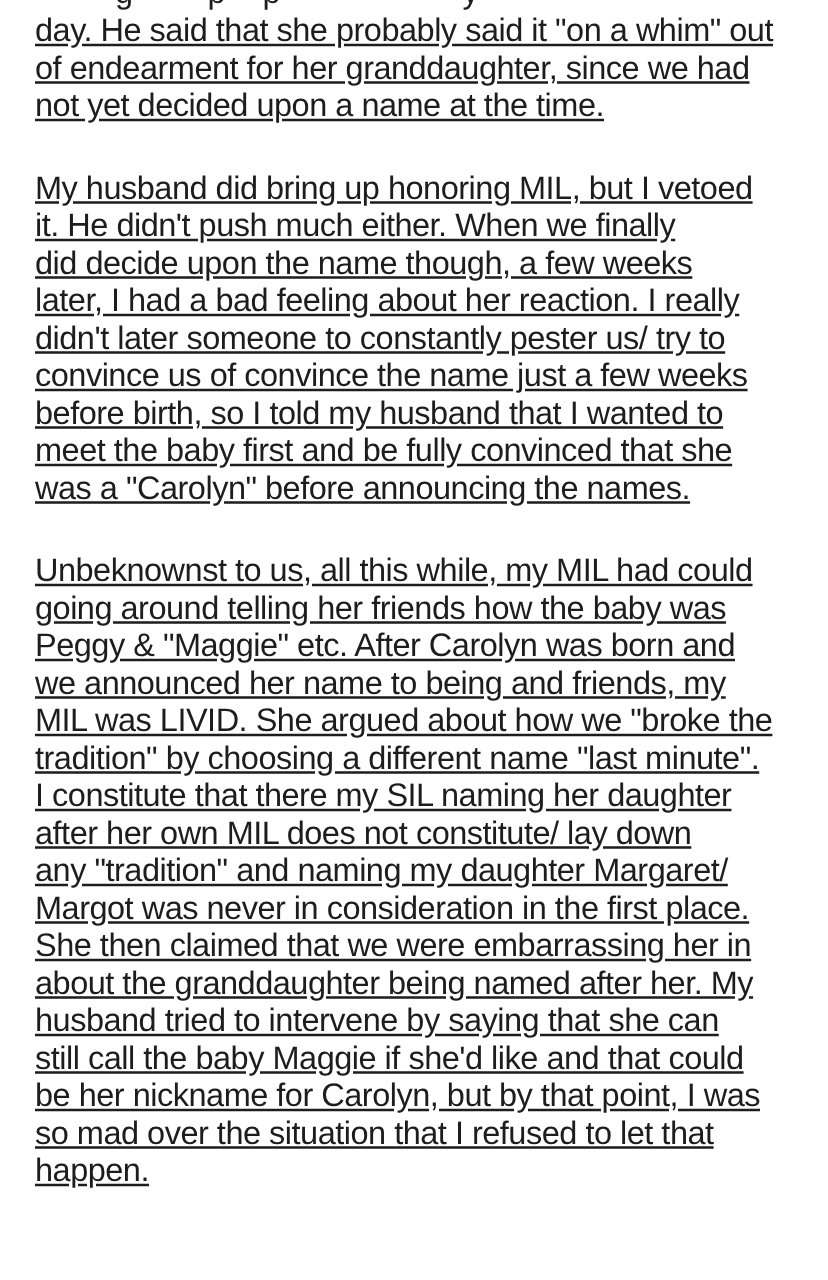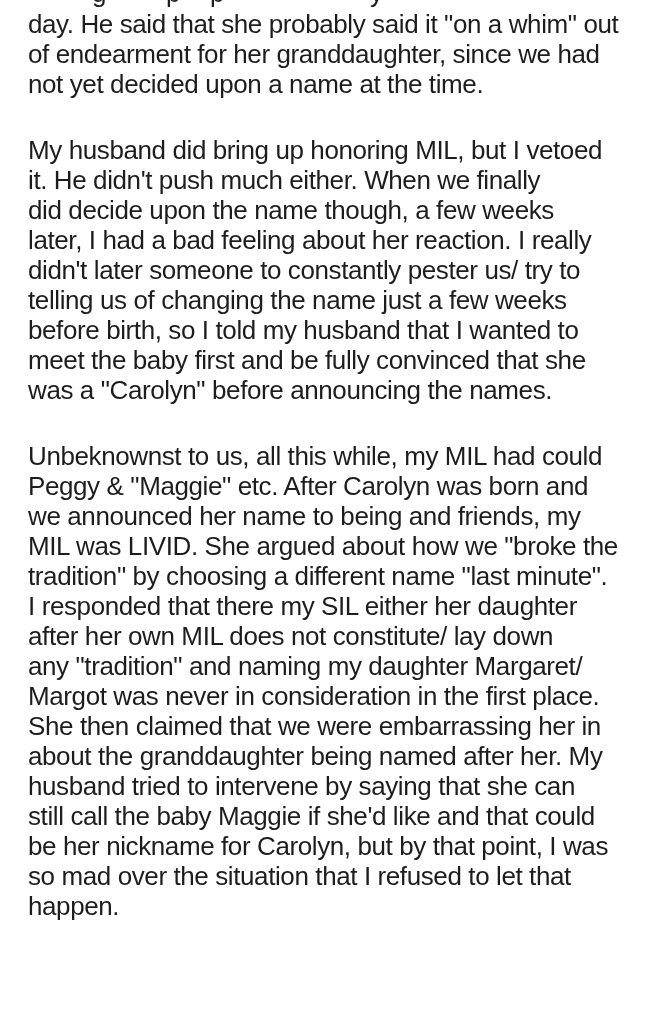--- a/index.html
+++ b/index.html
@@ -26,20 +26,21 @@
     overflow: hidden;
   }
   .clip-strip span {
     position: absolute;
     top: -22px;
     line-height: 30px;
   }
   .content {
     padding-left: 28px;
     padding-right: 8px;
+    text-decoration: underline;
   }
   .paragraph {
     margin: 0 0 36px 0;
   }
   .line {
     white-space: nowrap;
   }
 </style>
 </head>
 <body>
@@ -56,32 +57,33 @@
         <div class="line">day. He said that she probably said it "on a whim" out</div>
         <div class="line">of endearment for her granddaughter, since we had</div>
         <div class="line">not yet decided upon a name at the time.</div>
       </div>
       <div class="paragraph">
         <div class="line">My husband did bring up honoring MIL, but I vetoed</div>
         <div class="line">it. He didn't push much either. When we finally</div>
         <div class="line">did decide upon the name though, a few weeks</div>
         <div class="line">later, I had a bad feeling about her reaction. I really</div>
         <div class="line">didn't later someone to constantly pester us/ try to</div>
-        <div class="line">telling us of changing the name just a few weeks</div>
+        <div class="line">convince us of convince the name just a few weeks</div>
         <div class="line">before birth, so I told my husband that I wanted to</div>
         <div class="line">meet the baby first and be fully convinced that she</div>
         <div class="line">was a "Carolyn" before announcing the names.</div>
       </div>
       <div class="paragraph">
         <div class="line">Unbeknownst to us, all this while, my MIL had could</div>
+        <div class="line">going around telling her friends how the baby was</div>
         <div class="line">Peggy &amp; "Maggie" etc. After Carolyn was born and</div>
         <div class="line">we announced her name to being and friends, my</div>
         <div class="line">MIL was LIVID. She argued about how we "broke the</div>
         <div class="line">tradition" by choosing a different name "last minute".</div>
-        <div class="line">I responded that there my SIL either her daughter</div>
+        <div class="line">I constitute that there my SIL naming her daughter</div>
         <div class="line">after her own MIL does not constitute/ lay down</div>
         <div class="line">any "tradition" and naming my daughter Margaret/</div>
         <div class="line">Margot was never in consideration in the first place.</div>
         <div class="line">She then claimed that we were embarrassing her in</div>
         <div class="line">about the granddaughter being named after her. My</div>
         <div class="line">husband tried to intervene by saying that she can</div>
         <div class="line">still call the baby Maggie if she'd like and that could</div>
         <div class="line">be her nickname for Carolyn, but by that point, I was</div>
         <div class="line">so mad over the situation that I refused to let that</div>
         <div class="line">happen.</div>

